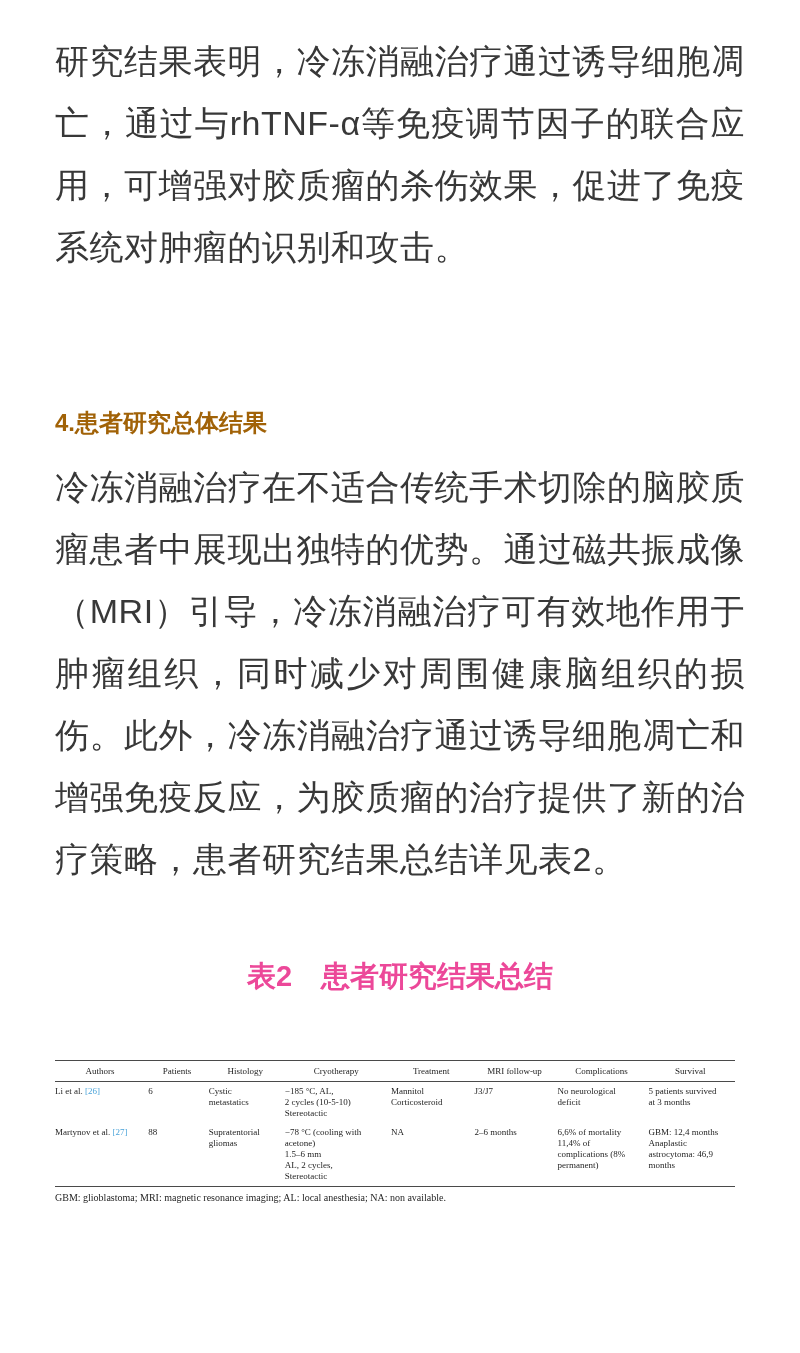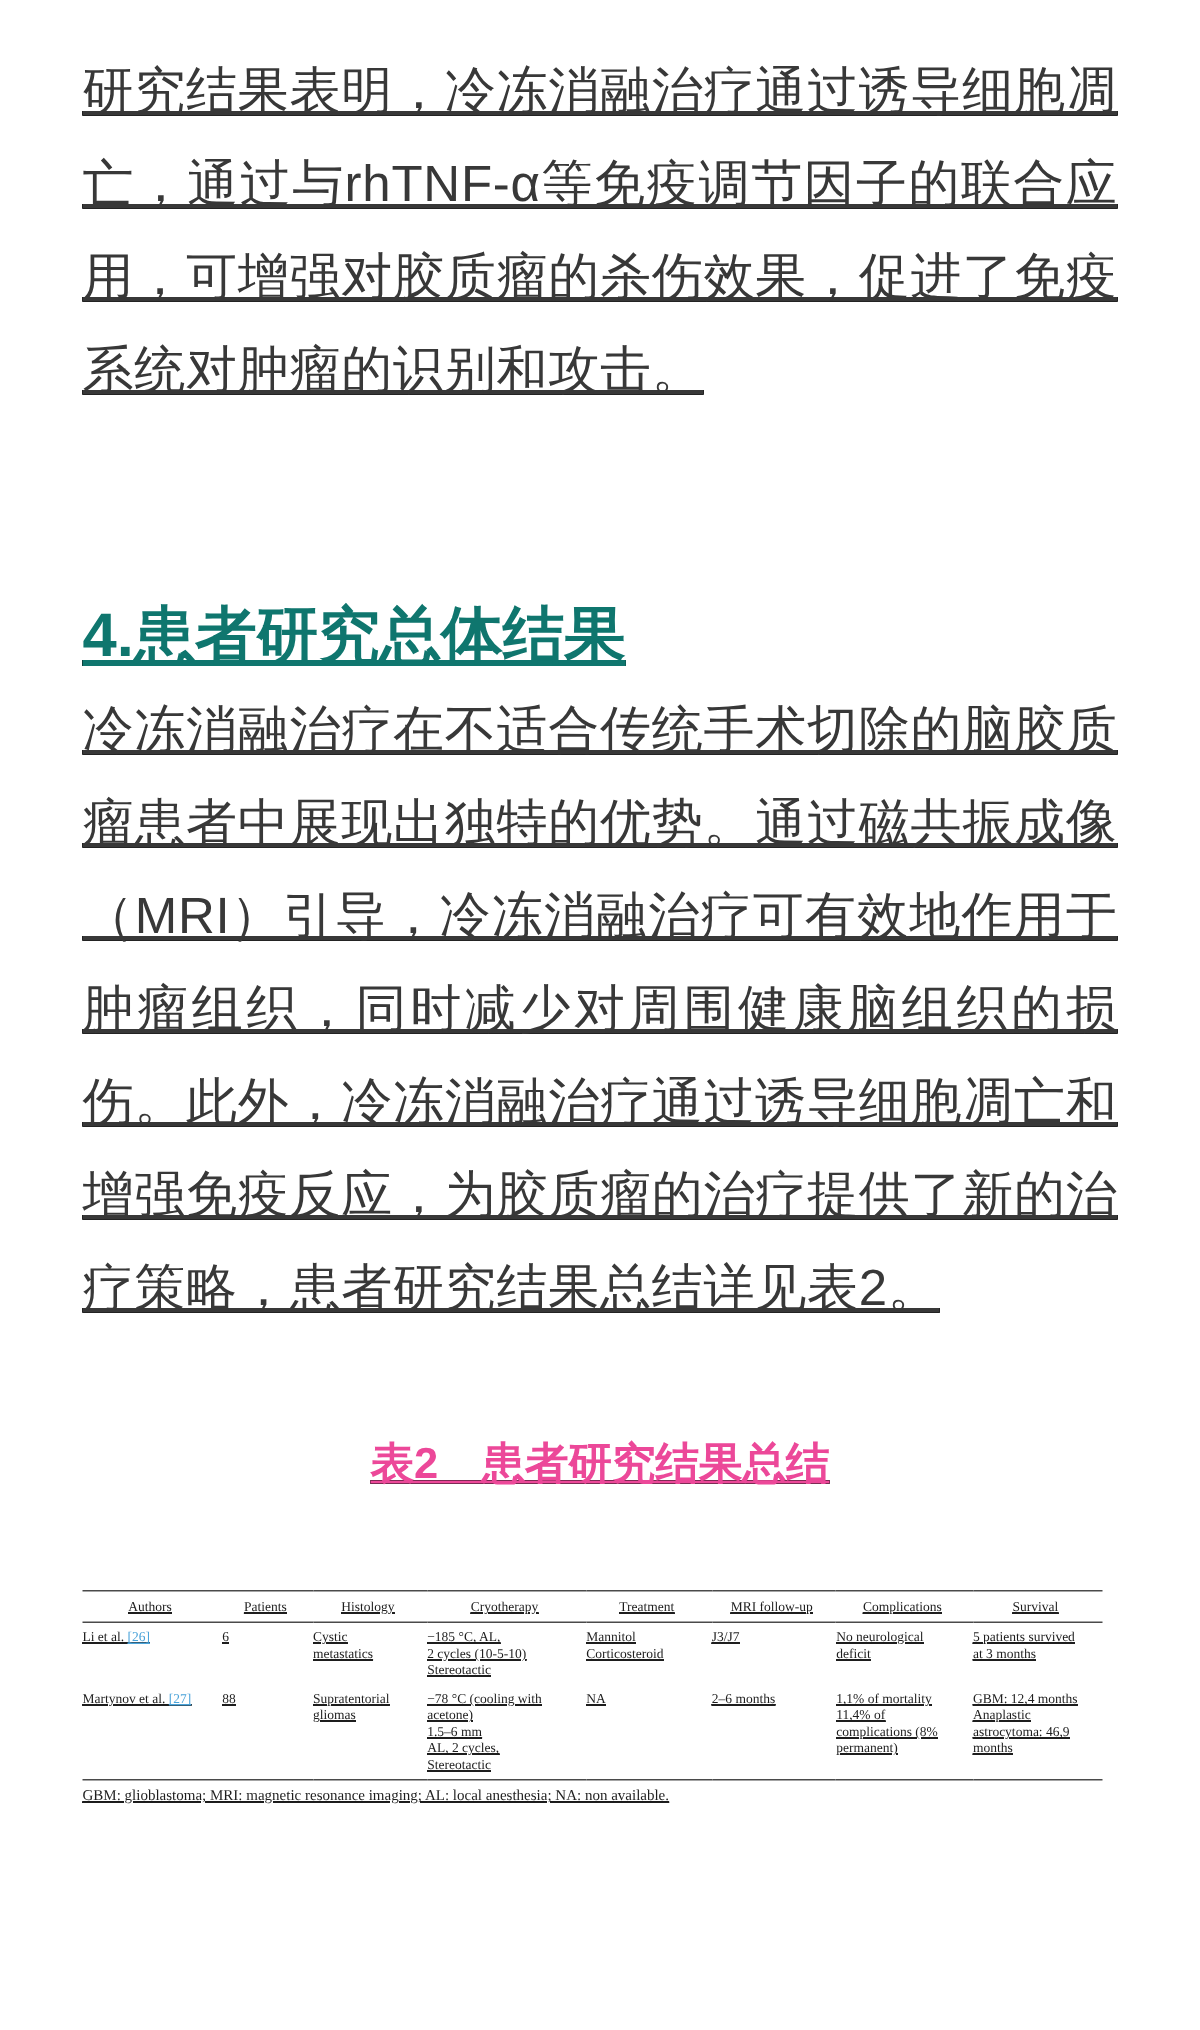--- a/index.html
+++ b/index.html
@@ -1,15 +1,15 @@
 <!DOCTYPE html>
 <html><head>
 <meta charset="utf-8">
 <style>
-  * { margin: 0; padding: 0; box-sizing: border-box; text-decoration: underline; }
+  * { margin: 0; padding: 0; box-sizing: border-box; }
   html, body { background: #ffffff; }
   .page {
     position: relative;
     width: 800px;
     height: 1353px;
     background: #ffffff;
     font-family: "Liberation Sans", sans-serif;
     overflow: hidden;
   }
   .content { padding: 0 55px; }
@@ -18,24 +18,24 @@
     font-size: 34px;
     line-height: 62px;
     color: #383838;
     text-align: justify;
     letter-spacing: 0.5px;
   }
   .p1 { margin-top: 30px; }
 
   .section-heading {
     margin-top: 122px;
-    font-size: 41px;
+    font-size: 24px;
     line-height: 46px;
     font-weight: bold;
-    color: #0f766e;
+    color: #a16207;
   }
   .p2 { margin-top: 10px; }
 
   .table-title {
     margin-top: 62px;
     font-size: 29px;
     line-height: 48px;
     font-weight: bold;
     color: #ec4899;
     text-align: center;
@@ -134,21 +134,21 @@
             <td>88</td>
             <td class="multiline">Supratentorial
 gliomas</td>
             <td class="multiline">−78 °C (cooling with
 acetone)
 1.5–6 mm
 AL, 2 cycles,
 Stereotactic</td>
             <td class="multiline">NA</td>
             <td>2–6 months</td>
-            <td class="multiline">1,1% of mortality
+            <td class="multiline">6,6% of mortality
 11,4% of
 complications (8%
 permanent)</td>
             <td class="multiline">GBM: 12,4 months
 Anaplastic
 astrocytoma: 46,9
 months</td>
           </tr>
         </tbody>
       </table>

